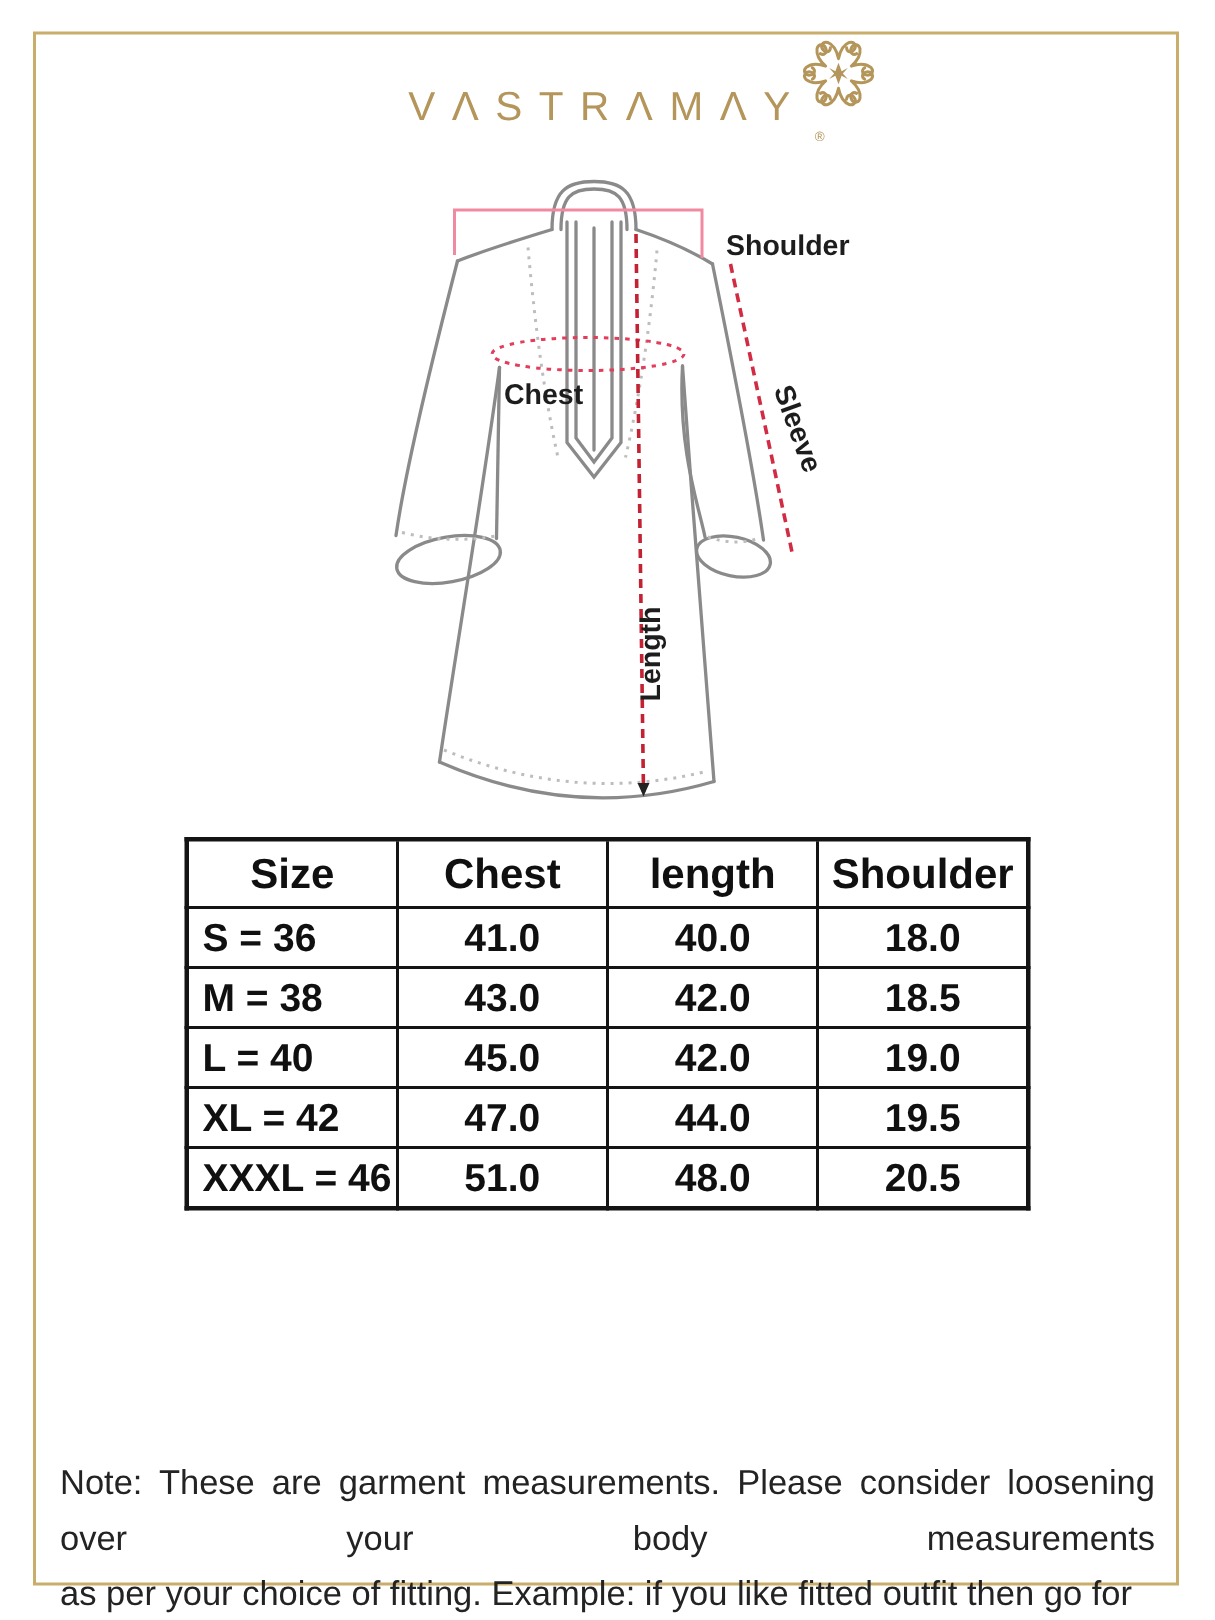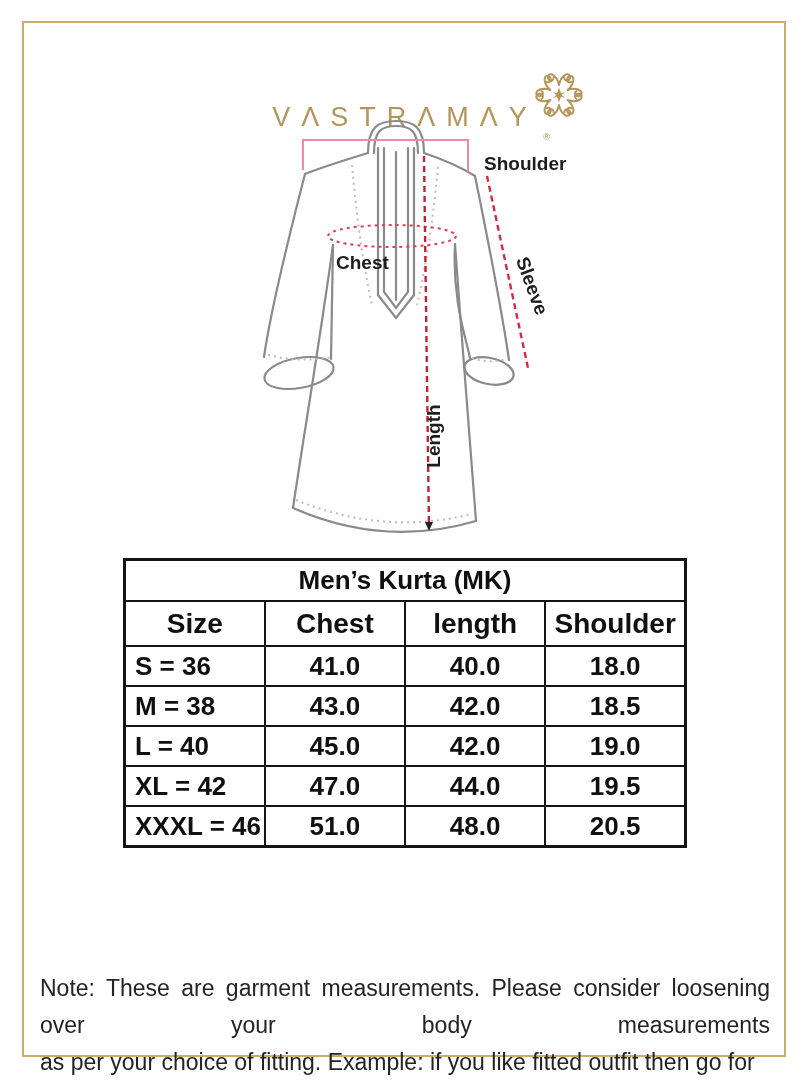--- a/index.html
+++ b/index.html
@@ -6,21 +6,21 @@
   .canvas{
     position:relative;width:810px;height:1080px;margin:0 auto;
     background:#ffffff;overflow:hidden;
     font-family:"Liberation Sans", sans-serif;color:#151515;
   }
   .frame{
     position:absolute;left:22px;top:21px;right:24px;bottom:23px;
     border:2px solid #c9ae6b;pointer-events:none;
   }
   
-  .logo{position:absolute;top:56px;left:0;width:100%;text-align:center;margin-top:46px;}
+  .logo{position:absolute;top:56px;left:0;width:100%;text-align:center;}
   .logo-inner{position:relative;display:inline-block;}
   .brand-text{
     font-size:27px;font-weight:400;letter-spacing:11px;color:#b4955a;
     white-space:nowrap;
   }
   .ornament{position:absolute;right:-48px;top:-34px;width:54px;height:54px;}
   .reg-mark{
     position:absolute;right:-12px;bottom:-9px;font-size:9px;color:#b4955a;
   }
   
@@ -119,23 +119,20 @@
 
     <text x="234" y="52">Shoulder</text>
     <text x="86" y="151">Chest</text>
     <text transform="translate(276 170) rotate(70)" text-anchor="middle">Sleeve</text>
     <text transform="translate(190 318) rotate(-90)" text-anchor="middle">Length</text>
   </svg>
 
   <div class="size-table-wrap">
     <table class="size-table">
       <tbody>
-        <tr class="title-row">
-          <td colspan="4">Men’s Kurta (MK)</td>
-        </tr>
         <tr class="header-row">
           <td>Size</td>
           <td>Chest</td>
           <td>length</td>
           <td>Shoulder</td>
         </tr>
         <tr class="data-row">
           <td class="size-cell">S = 36</td>
           <td>41.0</td>
           <td>40.0</td>

